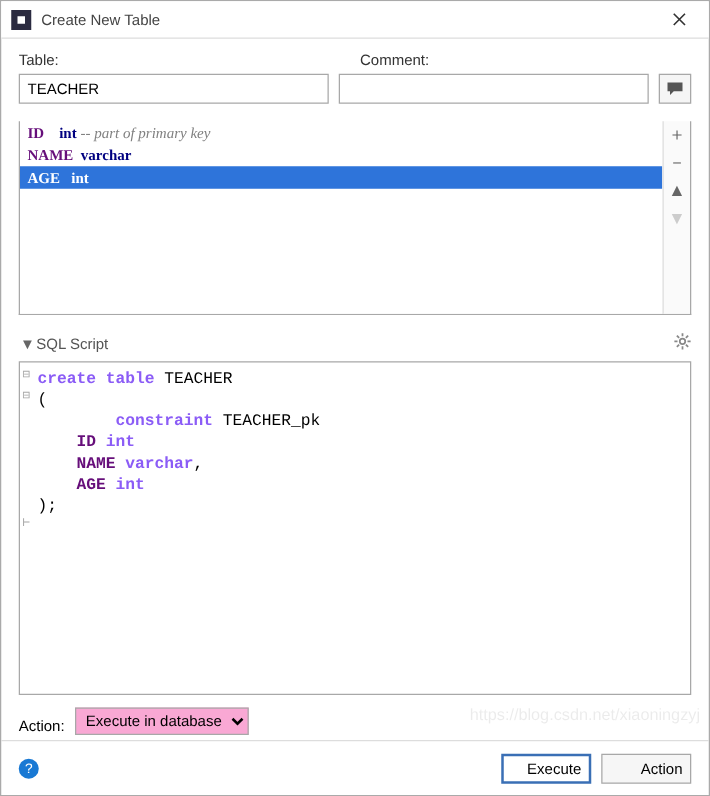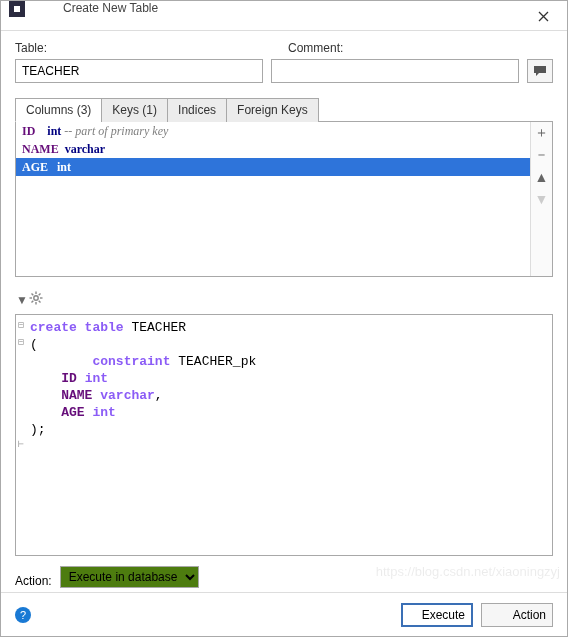--- a/index.html
+++ b/index.html
@@ -17,24 +17,24 @@
     width: 568px;
     height: 637px;
     background: #fff;
     border: 1px solid #aaa;
     display: flex;
     flex-direction: column;
   }
   .titlebar {
     height: 30px;
     display: flex;
-    padding: 0 8px;
+    align-items: center;
+    padding: 12px 8px;
     border-bottom: 1px solid #ddd;
     background: #fff;
-    gap: 30px;
   }
   .titlebar .app-icon {
     width: 16px; height: 16px;
     background: #2b2b40;
     margin-right: 8px;
     display: inline-flex;
     align-items: center;
     justify-content: center;
   }
   .titlebar .app-icon svg { width: 12px; height: 12px; }
@@ -182,21 +182,21 @@
     padding: 10px 14px 4px 14px;
     display: flex;
     align-items: flex-end;
     gap: 8px;
   }
   .action-row select {
     height: 22px;
     border: 1px solid #a8a8a8;
     font-size: 12px;
     padding: 0 4px;
-    background: #4d7c0f;
+    background: #f9a8d4;
   }
   .footer {
     height: 44px;
     border-top: 1px solid #ddd;
     display: flex;
     align-items: center;
     padding: 0 14px;
   }
   .footer .help {
     width: 16px; height: 16px;
@@ -262,43 +262,38 @@
       <input type="text" value="TEACHER" style="">
       <input type="text" value="" style="">
       <div class="comment-ext">
         <svg width="14" height="12" viewBox="0 0 14 12">
             <path d="M1 1 h12 v7 h-7 l-3 3 v-3 h-2 z" fill="#555"></path>
           </svg>
       </div>
     </div>
 
     <div class="tabs-wrap">
-      <div class="tabs" id="tabs">
-          <div class="tab active">Columns (3)</div>
-          <div class="tab">Keys (1)</div>
-          <div class="tab">Indices</div>
-          <div class="tab">Foreign Keys</div>
-        </div>
       <div class="grid-area">
         <div class="grid-rows" id="grid-rows">
             <div class="grid-row"><span class="col-name">ID   </span> <span class="col-type">int</span> <span class="col-comment">-- part of primary key</span></div>
             <div class="grid-row"><span class="col-name">NAME </span> <span class="col-type">varchar</span></div>
             <div class="grid-row selected"><span class="col-name">AGE  </span> <span class="col-type">int</span></div>
           </div>
         <div class="grid-tools">
           <div class="tool">＋</div>
           <div class="tool">－</div>
           <div class="tool">▲</div>
           <div class="tool disabled">▼</div>
         </div>
       </div>
     </div>
 
     <div class="script-header">
       <span class="chev">▼</span>
+      <span class="lbl">SQL Script</span>
       <span class="gear">
         <svg width="14" height="14" viewBox="0 0 14 14">
             <circle cx="7" cy="7" r="2.2" fill="none" stroke="#888" stroke-width="1.4"></circle>
             <g stroke="#888" stroke-width="1.4">
               <line x1="7" y1="0.5" x2="7" y2="3"></line>
               <line x1="7" y1="11" x2="7" y2="13.5"></line>
               <line x1="0.5" y1="7" x2="3" y2="7"></line>
               <line x1="11" y1="7" x2="13.5" y2="7"></line>
               <line x1="2.5" y1="2.5" x2="4.3" y2="4.3"></line>
               <line x1="9.7" y1="9.7" x2="11.5" y2="11.5"></line>

